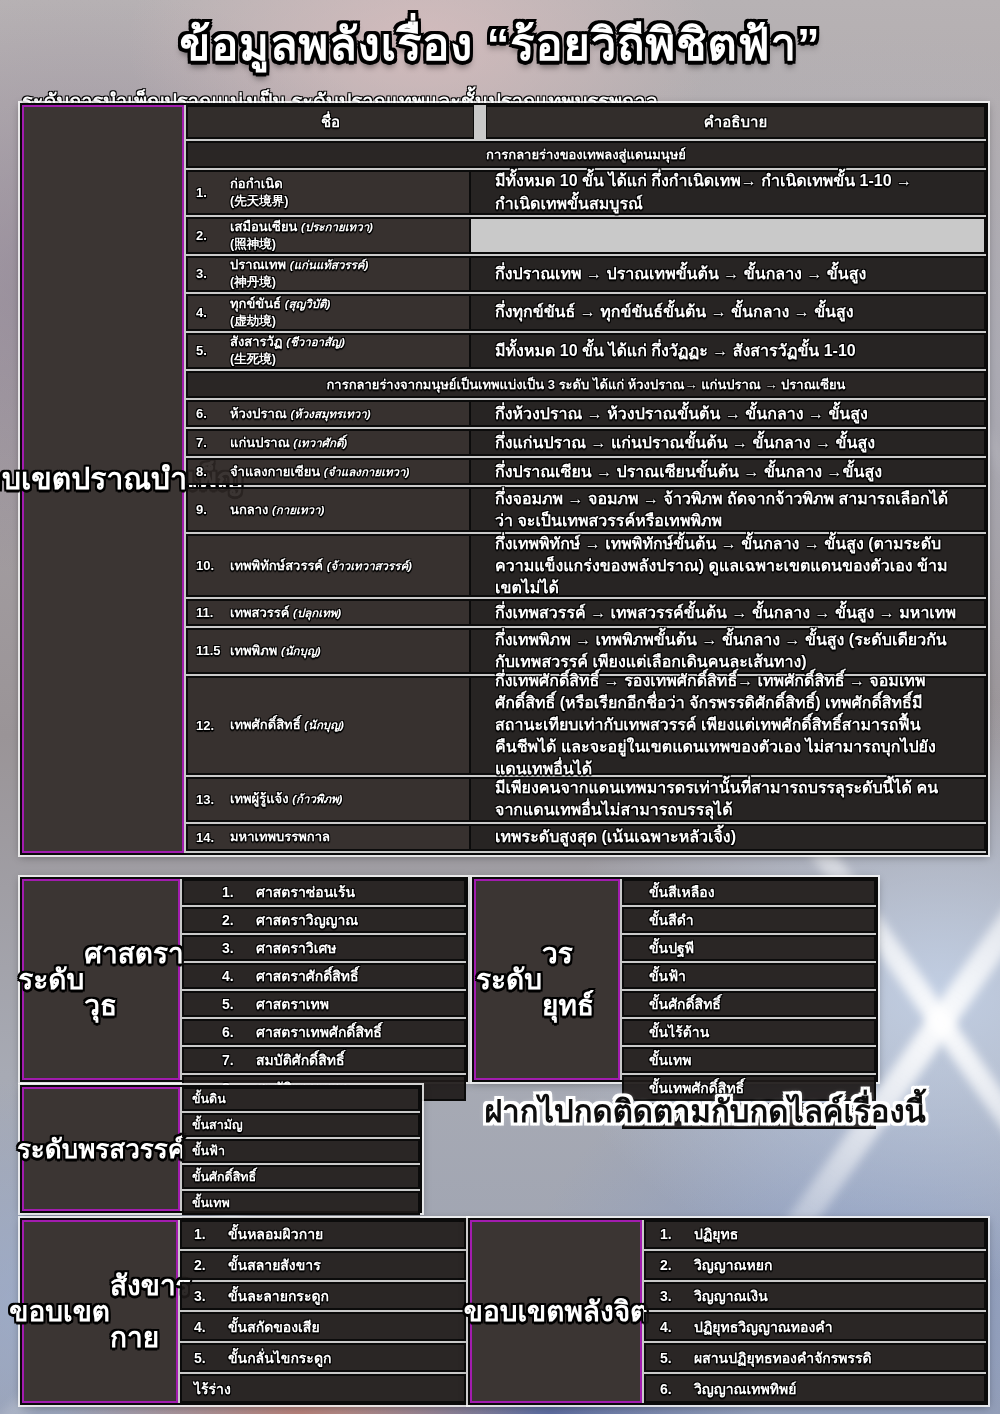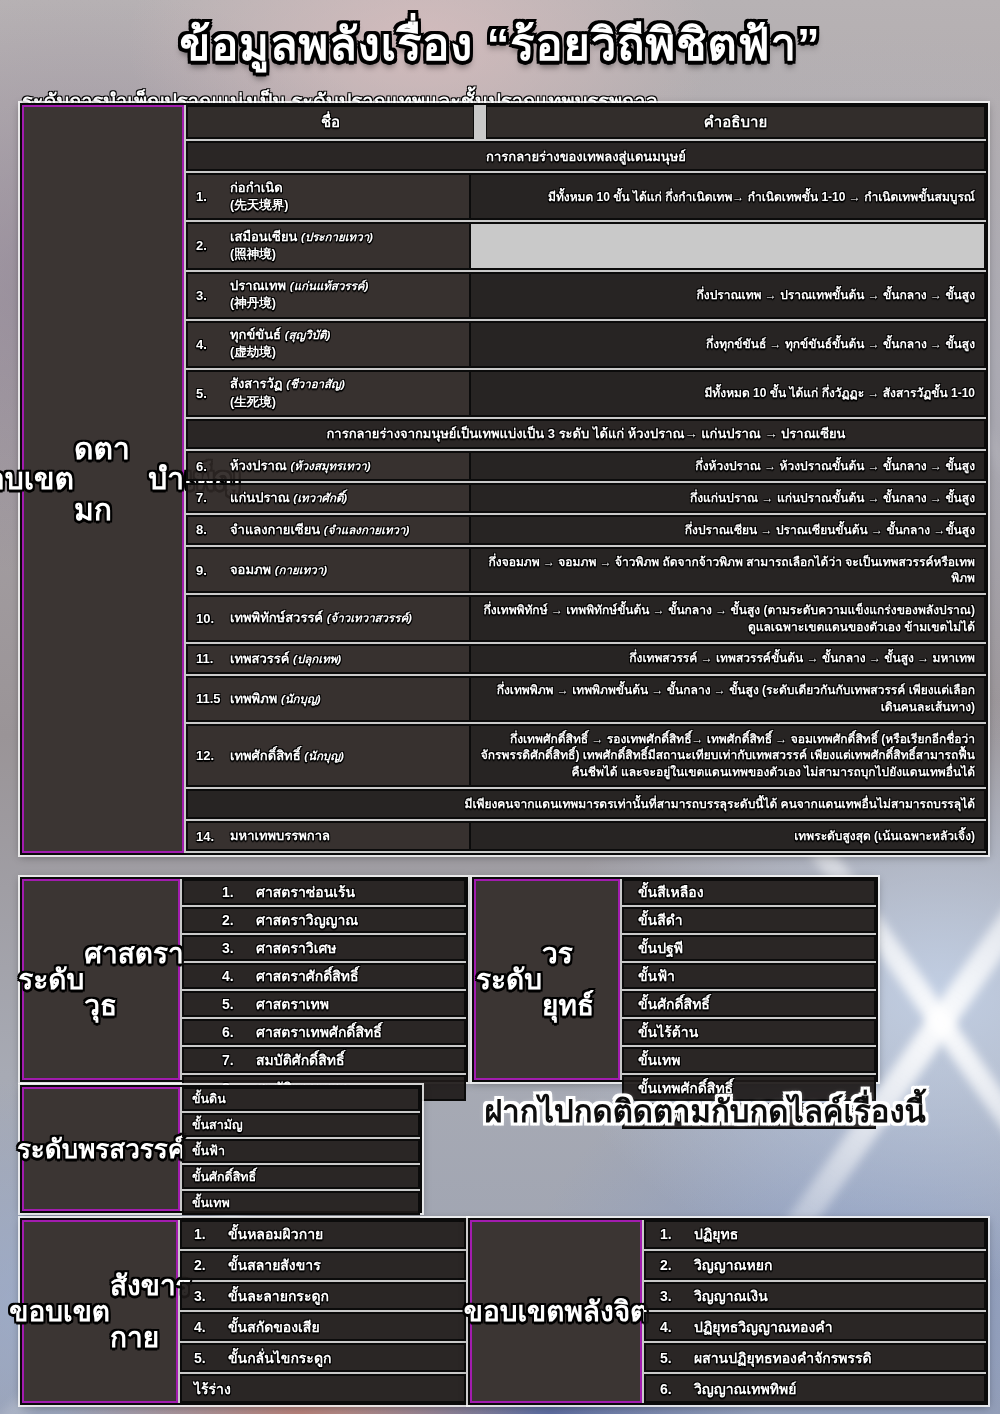--- a/index.html
+++ b/index.html
@@ -48,39 +48,39 @@
   .rgroup{display:contents;}
   .trow{display:flex;margin-bottom:2px;border:2px solid #0b0b0b;flex:1 1 auto;min-height:0;}
   .tname{width:283px;flex:0 0 283px;border-right:2px solid #0b0b0b;background:rgba(44,38,35,.93);display:flex;align-items:center;padding:2px 6px 2px 8px;box-sizing:border-box;}
   .tnum{width:34px;flex:0 0 34px;font-size:13px;font-weight:bold;}
   .tnum:empty{display:none;}
   .nm{font-size:13px;font-weight:bold;line-height:1.4;}
   .nm .alt{font-style:italic;font-weight:bold;font-size:11.5px;}
   .nm .alt:empty{display:none;}
   .nm .cn{display:block;font-weight:bold;font-size:12.5px;}
   .nm .cn:empty{display:none;}
-  .tdesc{flex:1;background:rgba(27,24,23,.93);display:flex;flex-direction:column;justify-content:center;padding:3px 9px;font-size:12px;font-weight:bold;line-height:1.38;min-width:0;text-align:right;}
+  .tdesc{flex:1;background:rgba(27,24,23,.93);display:flex;flex-direction:column;justify-content:center;padding:3px 24px;font-size:16px;font-weight:bold;line-height:1.38;min-width:0;}
 
   
   .sec{position:absolute;display:flex;}
   .secbox{display:flex;box-sizing:border-box;}
   .list{flex:1;display:flex;flex-direction:column;min-width:0;}
   .litem{flex:1 1 auto;display:flex;align-items:center;margin-bottom:2px;font-weight:bold;}
   .list > .litem:last-child{margin-bottom:0;}
   .lnum{flex:0 0 34px;font-size:14px;}
   .lnum:empty{display:none;}
   .ltxt{font-size:14px;}
 
   .sec2{left:20px;top:877px;}
   .sec2 .box-w{width:448px;height:205px;margin-right:4px;}
   .sec2 .box-m{width:406px;height:205px;}
   .box-w .labelcell{width:154px;flex:0 0 154px;margin-right:2px;}
   .box-m .labelcell{width:142px;flex:0 0 142px;margin-right:2px;}
   .weap .litem{padding-left:38px;}
-  .mart .litem{padding-left:14px;}
+  .mart .litem{padding-left:25px;}
 
   .sec3{left:20px;top:1085px;width:968px;}
   .sec3 .box-t{width:402px;height:128px;}
   .box-t .labelcell{width:154px;flex:0 0 154px;margin-right:2px;}
   .box-t .labelcell .ln{font-size:26px;}
   .tal .litem{padding-left:8px;}
   .tal .ltxt{font-size:12.5px;}
   .promo{flex:1;display:flex;flex-direction:column;justify-content:space-between;align-items:center;text-align:center;}
   .promo .pl{font-size:31px;font-weight:bold;color:#0d0d0d;line-height:1.72;
     text-shadow:-3px -3px 0 #fff,3px -3px 0 #fff,-3px 3px 0 #fff,3px 3px 0 #fff,-3px 0 0 #fff,3px 0 0 #fff,0 -3px 0 #fff,0 3px 0 #fff,0 0 6px #fff;}
@@ -101,21 +101,21 @@
   <div class="streak s2"></div>
   <div class="streak s3"></div>
   <div class="streak s4"></div>
 
   <div class="title owb">ข้อมูลพลังเรื่อง “ร้อยวิถีพิชิตฟ้า”</div>
   <div class="subtitle ow">ระดับการบำเพ็ญปราณแบ่งเป็น ระดับปราณเทพและชั้นปราณเทพบรรพกาล</div>
 
   <div class="mtable boxed">
     <div class="msidebar labelcell">
       <span class="ln owb">ขอบเขต</span>
-      <span class="ln owb">ดตามก</span>
+      <span class="ln owb">ปราณ</span>
       <span class="ln owb">บำเพ็ญ</span>
     </div>
     <div class="mcontent">
       <div class="thead">
         <div class="hc h1c ow">ชื่อ</div>
         <div class="hc h2c ow">คำอธิบาย</div>
       </div>
       <div class="tsub cellD ow">การกลายร่างของเทพลงสู่แดนมนุษย์</div>
       <div class="rgroup">
         
@@ -230,21 +230,21 @@
             </div>
             <div class="tdesc">
               <span class="ow">กึ่งปราณเซียน → ปราณเซียนขั้นต้น → ขั้นกลาง →ขั้นสูง</span>
             </div>
           </div>
         
           <div class="trow">
             <div class="tname">
               <span class="tnum ow">9.</span>
               <span class="nm">
-                <span class="ow">จอมภพ</span>
+                <span class="ow">นกลาง</span>
                 <span class="alt ow">(กายเทวา)</span>
                 
               </span>
             </div>
             <div class="tdesc">
               <span class="ow">กึ่งจอมภพ → จอมภพ → จ้าวพิภพ ถัดจากจ้าวพิภพ สามารถเลือกได้ว่า จะเป็นเทพสวรรค์หรือเทพพิภพ</span>
             </div>
           </div>
         
           <div class="trow">
@@ -297,20 +297,28 @@
                 <span class="alt ow">(นักบุญ)</span>
                 
               </span>
             </div>
             <div class="tdesc">
               <span class="ow">กึ่งเทพศักดิ์สิทธิ์ → รองเทพศักดิ์สิทธิ์→ เทพศักดิ์สิทธิ์ → จอมเทพศักดิ์สิทธิ์ (หรือเรียกอีกชื่อว่า จักรพรรดิศักดิ์สิทธิ์) เทพศักดิ์สิทธิ์มีสถานะเทียบเท่ากับเทพสวรรค์ เพียงแต่เทพศักดิ์สิทธิ์สามารถฟื้นคืนชีพได้ และจะอยู่ในเขตแดนเทพของตัวเอง ไม่สามารถบุกไปยังแดนเทพอื่นได้</span>
             </div>
           </div>
         
           <div class="trow">
+            <div class="tname">
+              <span class="tnum ow">13.</span>
+              <span class="nm">
+                <span class="ow">เทพผู้รู้แจ้ง</span>
+                <span class="alt ow">(ก้าวพิภพ)</span>
+                
+              </span>
+            </div>
             <div class="tdesc">
               <span class="ow">มีเพียงคนจากแดนเทพมารดรเท่านั้นที่สามารถบรรลุระดับนี้ได้ คนจากแดนเทพอื่นไม่สามารถบรรลุได้</span>
             </div>
           </div>
         
           <div class="trow">
             <div class="tname">
               <span class="tnum ow">14.</span>
               <span class="nm">
                 <span class="ow">มหาเทพบรรพกาล</span>

